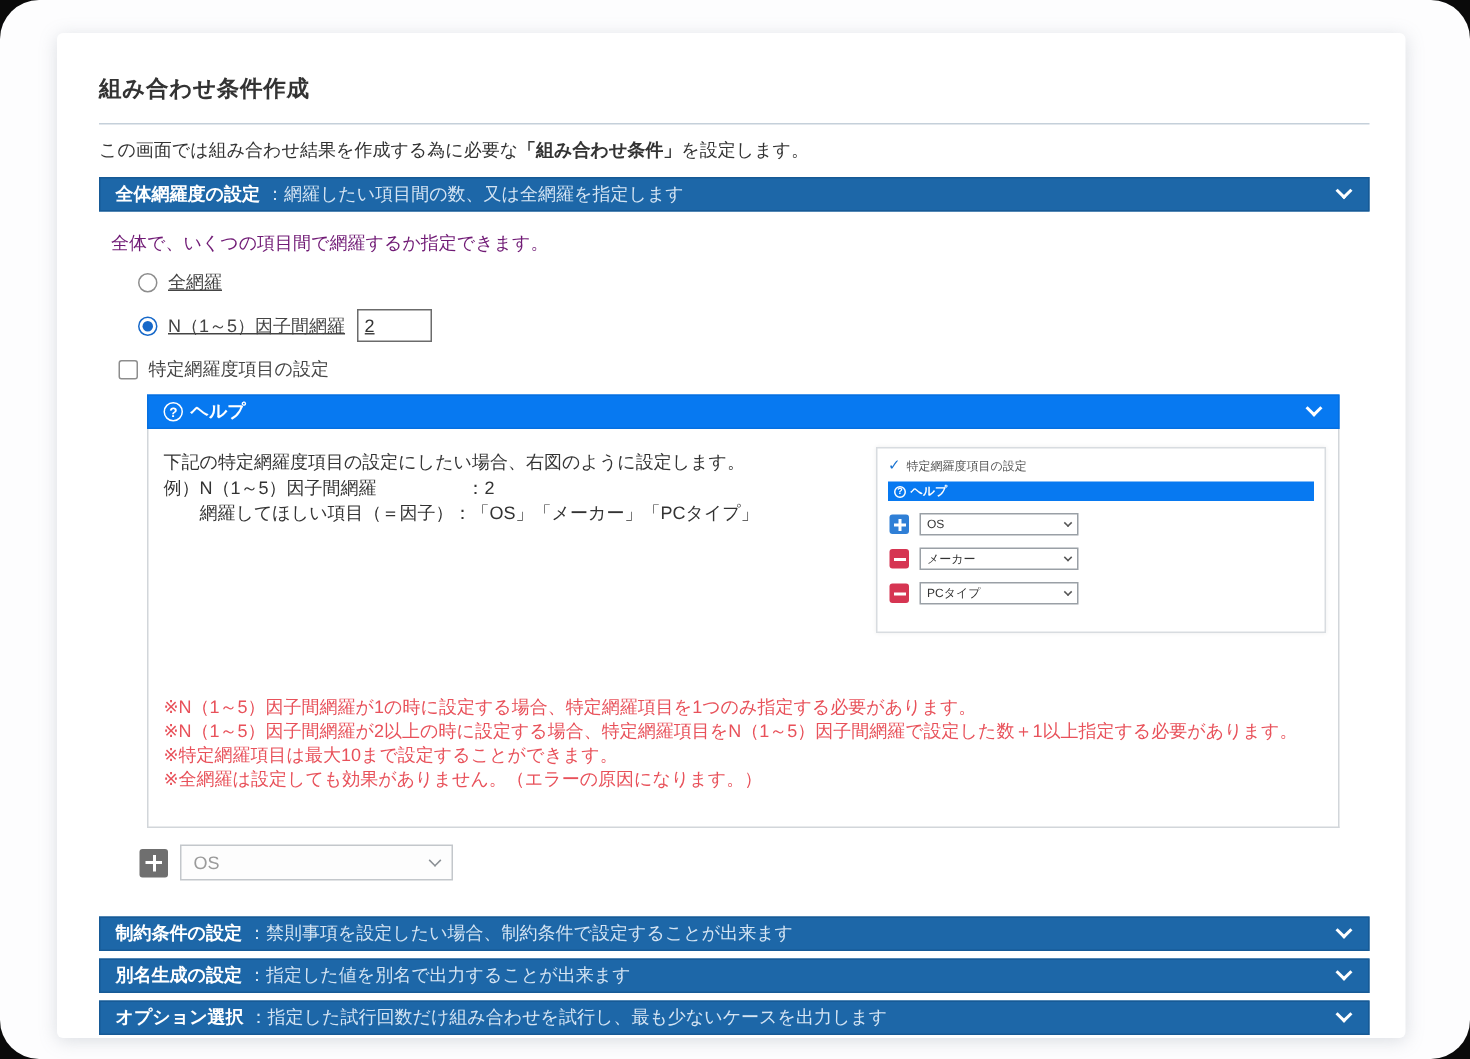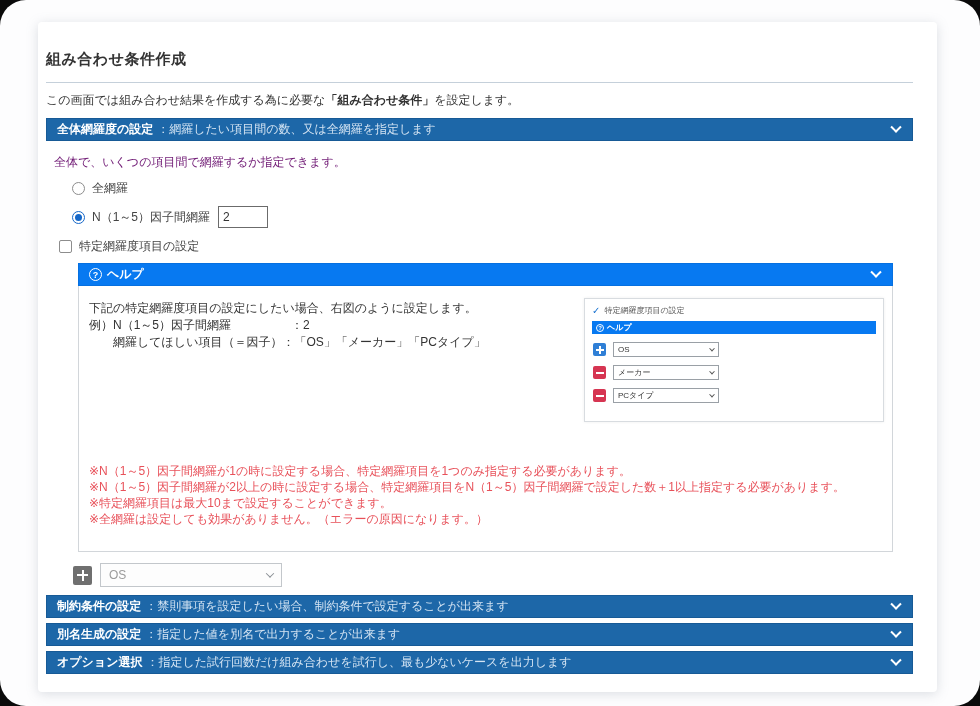--- a/index.html
+++ b/index.html
@@ -16,21 +16,21 @@
     background: #fdfdfe;
     overflow: hidden;
   }
   .card {
     position: absolute;
     left: 38px; top: 22px;
     width: 899px; height: 670px;
     background: #ffffff;
     border-radius: 4px;
     box-shadow: 0 2px 12px rgba(130,140,155,.28);
-    padding: 28px 24px 14px 8px;
+    padding: 28px 24px 14px 28px;
   }
   .page-title {
     font-size: 15px; font-weight: bold; color: #333;
     letter-spacing: .5px;
   }
   .title-rule {
     border: none; border-top: 1px solid #c5d0da;
     margin-top: 13px;
   }
   .page-desc {
@@ -59,21 +59,21 @@
     border-right: 2px solid #fff; border-bottom: 2px solid #fff;
     transform: rotate(45deg) translate(-2px,-2px);
   }
 
   
   .coverage-body { padding-top: 13px; }
   .instruction { font-size: 12px; color: #701a75; margin-left: 8px; }
   .radio-row {
     display: flex; align-items: center;
     margin: 9px 0 0 26px;
-    font-size: 12px; color: #444; cursor: pointer;
+    font-size: 12px; color: #444; cursor: pointer; text-decoration: underline;
   }
   .radio {
     width: 13px; height: 13px; border-radius: 50%;
     border: 1px solid #8d8d8d; background: #fff;
     margin-right: 7px; flex: 0 0 auto;
     display: inline-flex; align-items: center; justify-content: center;
   }
   .radio.checked { border-color: #1668c9; }
   .radio.checked .dot { width: 7px; height: 7px; border-radius: 50%; background: #1668c9; }
   .n-input {
@@ -181,21 +181,21 @@
     display: flex; align-items: center; justify-content: space-between;
     padding: 0 8px; font-size: 12px; color: #9b9b9b; cursor: default;
   }
   .sel-chev {
     width: 6px; height: 6px;
     border-right: 1.5px solid #8a8f94; border-bottom: 1.5px solid #8a8f94;
     transform: rotate(45deg) translate(-1px,-1px);
   }
 
   
-  .bottom-bars { margin-top: 8px; }
+  .bottom-bars { margin-top: 24px; }
   .bottom-bars .bar { margin-bottom: 5px; }
 </style>
 </head>
 <body>
 
 <div class="screen">
   <div class="card">
 
     <div class="page-title">組み合わせ条件作成</div>
     <hr class="title-rule">

